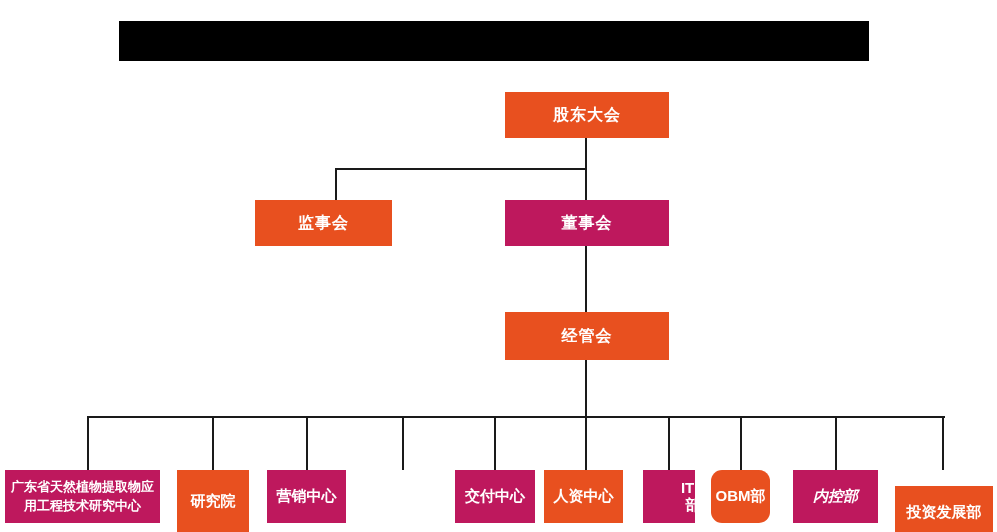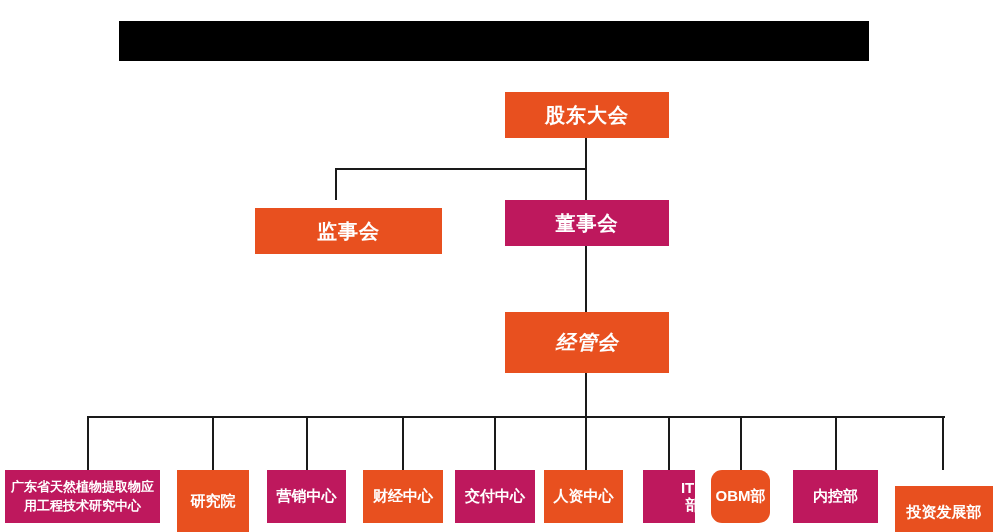--- a/index.html
+++ b/index.html
@@ -4,21 +4,21 @@
 <style>
   html,body{margin:0;padding:0;background:#ffffff;}
   .canvas{
     position:relative;width:997px;height:532px;background:#ffffff;
     font-family:"Liberation Sans","DejaVu Sans",sans-serif;overflow:hidden;
   }
   .redaction{position:absolute;left:119px;top:21px;width:750px;height:40px;background:#000000;}
   .node{
     position:absolute;display:flex;align-items:center;justify-content:center;
     color:#ffffff;font-weight:bold;text-align:center;box-sizing:border-box;
-    font-size:20px;letter-spacing:1px;
+    font-size:16px;letter-spacing:1px;
   }
   .dark{background:#E8501F;}
   .light{background:#be185d;}
   .dept{font-size:15px;letter-spacing:0;}
   .dept-long{font-size:13px;line-height:1.45;letter-spacing:0;padding:0 2px;}
   .vline,.hline{position:absolute;background:#1a1a1a;}
   .vline{width:2px;}
   .hline{height:2px;}
 </style>
 </head>
@@ -39,29 +39,28 @@
   <div class="vline" style="left:306px;top:416px;height:54px;"></div>
   <div class="vline" style="left:402px;top:416px;height:54px;"></div>
   <div class="vline" style="left:494px;top:416px;height:54px;"></div>
   <div class="vline" style="left:668px;top:416px;height:54px;"></div>
   <div class="vline" style="left:740px;top:416px;height:54px;"></div>
   <div class="vline" style="left:835px;top:416px;height:54px;"></div>
   <div class="vline" style="left:942px;top:416px;height:54px;"></div>
 
   <div class="node dark" style="left:505px;top:92px;width:164px;height:46px;">股东大会</div>
 
-  <div class="node dark" style="left:255px;top:200px;width:187px;height:46px;margin-top:8px;">监事会</div>
+  <div class="node dark" style="left:255px;top:200px;width:137px;height:46px;">监事会</div>
   <div class="node light" style="left:505px;top:200px;width:164px;height:46px;">董事会</div>
 
-  <div class="node dark" style="left:505px;top:312px;width:164px;height:61px;font-style:italic;">经管会</div>
+  <div class="node dark" style="left:505px;top:312px;width:164px;height:48px;">经管会</div>
 
   <div class="node light dept dept-long" style="left:5px;top:470px;width:155px;height:53px;">广东省天然植物提取物应用工程技术研究中心</div>
   <div class="node dark dept" style="left:177px;top:470px;width:72px;height:63px;">研究院</div>
   <div class="node light dept" style="left:267px;top:470px;width:79px;height:53px;">营销中心</div>
-  <div class="node dark dept" style="left:363px;top:470px;width:80px;height:53px;">财经中心</div>
   <div class="node dark dept" style="left:544px;top:470px;width:79px;height:53px;">人资中心</div>
   <div class="node light dept" style="left:455px;top:470px;width:80px;height:53px;">交付中心</div>
   <div class="node light dept" style="left:643px;top:470px;width:52px;height:53px;padding-left:48px;">ITD部</div>
   <div class="node dark dept" style="left:711px;top:470px;width:59px;height:53px;border-radius:11px;">OBM部</div>
-  <div class="node light dept" style="left:793px;top:470px;width:85px;height:53px;">内控部</div>
+  <div class="node light dept" style="left:793px;top:470px;width:85px;height:53px;font-style:italic;">内控部</div>
   <div class="node dark dept" style="left:895px;top:470px;width:98px;height:53px;margin-top:16px;">投资发展部</div>
 
 </div>
 
 </body></html>

